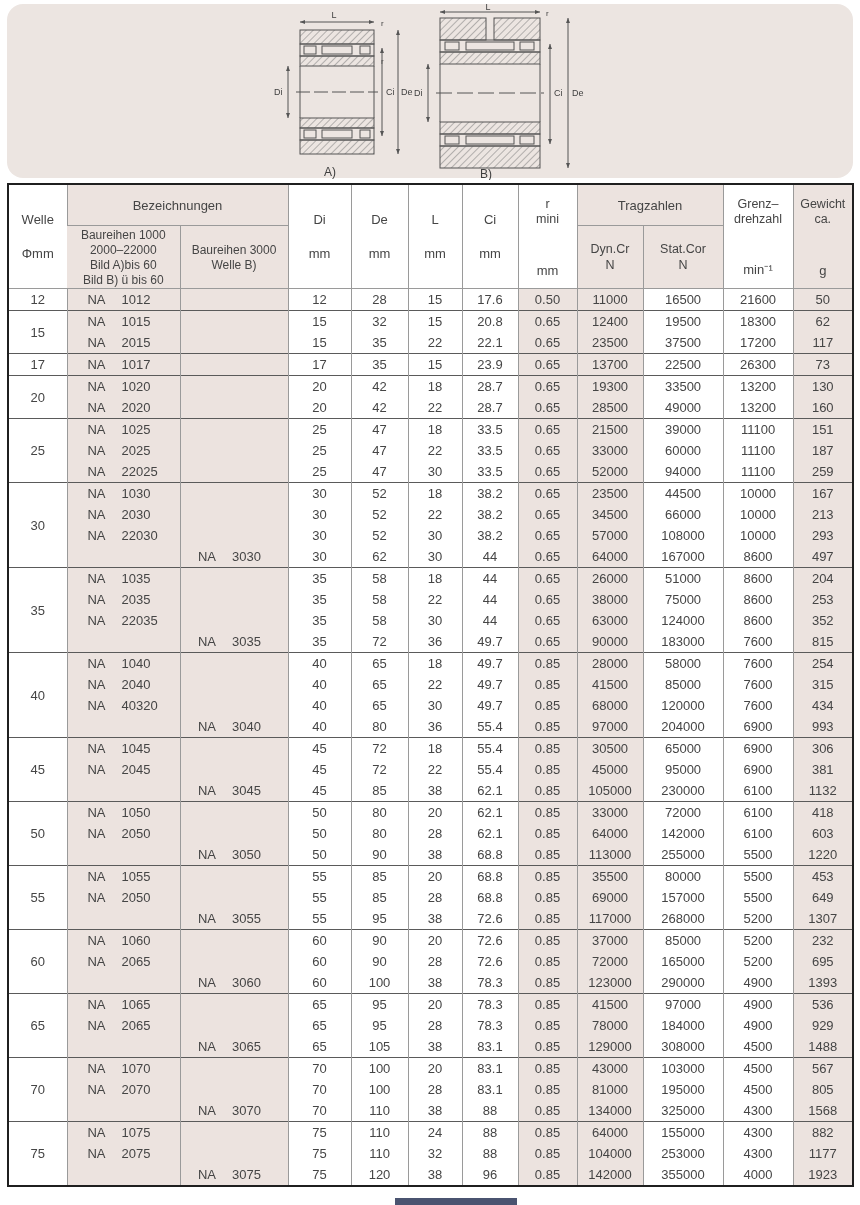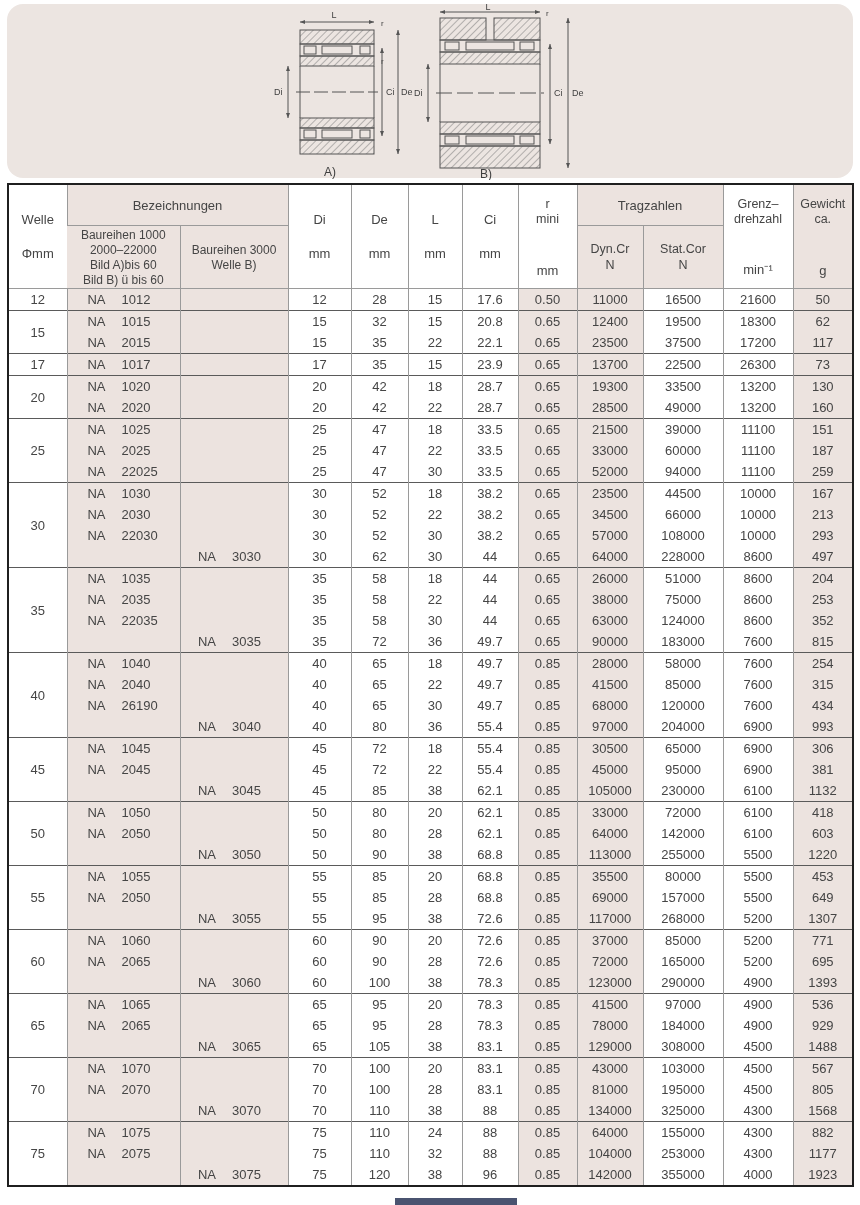--- a/index.html
+++ b/index.html
@@ -483,21 +483,21 @@
             <span>NA</span>
             <span class="num">3030</span>
           </span>
         </td>
         <td>30</td>
         <td>62</td>
         <td>30</td>
         <td>44</td>
         <td class="shade">0.65</td>
         <td class="shade">64000</td>
-        <td>228000</td>
+        <td>167000</td>
         <td>8600</td>
         <td class="shade">497</td>
       </tr>
       <tr class="group-start">
         <td class="c-welle" rowspan="4">35</td>
         <td class="shade">
           <span class="desig">
             <span>NA</span>
             <span class="num">1035</span>
           </span>
@@ -601,21 +601,21 @@
         <td class="shade">0.85</td>
         <td class="shade">41500</td>
         <td>85000</td>
         <td>7600</td>
         <td class="shade">315</td>
       </tr>
       <tr>
         <td class="shade">
           <span class="desig">
             <span>NA</span>
-            <span class="num">26190</span>
+            <span class="num">40320</span>
           </span>
         </td>
         <td class="shade"></td>
         <td>40</td>
         <td>65</td>
         <td>30</td>
         <td>49.7</td>
         <td class="shade">0.85</td>
         <td class="shade">68000</td>
         <td>120000</td>
@@ -815,21 +815,21 @@
         </td>
         <td class="shade"></td>
         <td>60</td>
         <td>90</td>
         <td>20</td>
         <td>72.6</td>
         <td class="shade">0.85</td>
         <td class="shade">37000</td>
         <td>85000</td>
         <td>5200</td>
-        <td class="shade">771</td>
+        <td class="shade">232</td>
       </tr>
       <tr>
         <td class="shade">
           <span class="desig">
             <span>NA</span>
             <span class="num">2065</span>
           </span>
         </td>
         <td class="shade"></td>
         <td>60</td>

